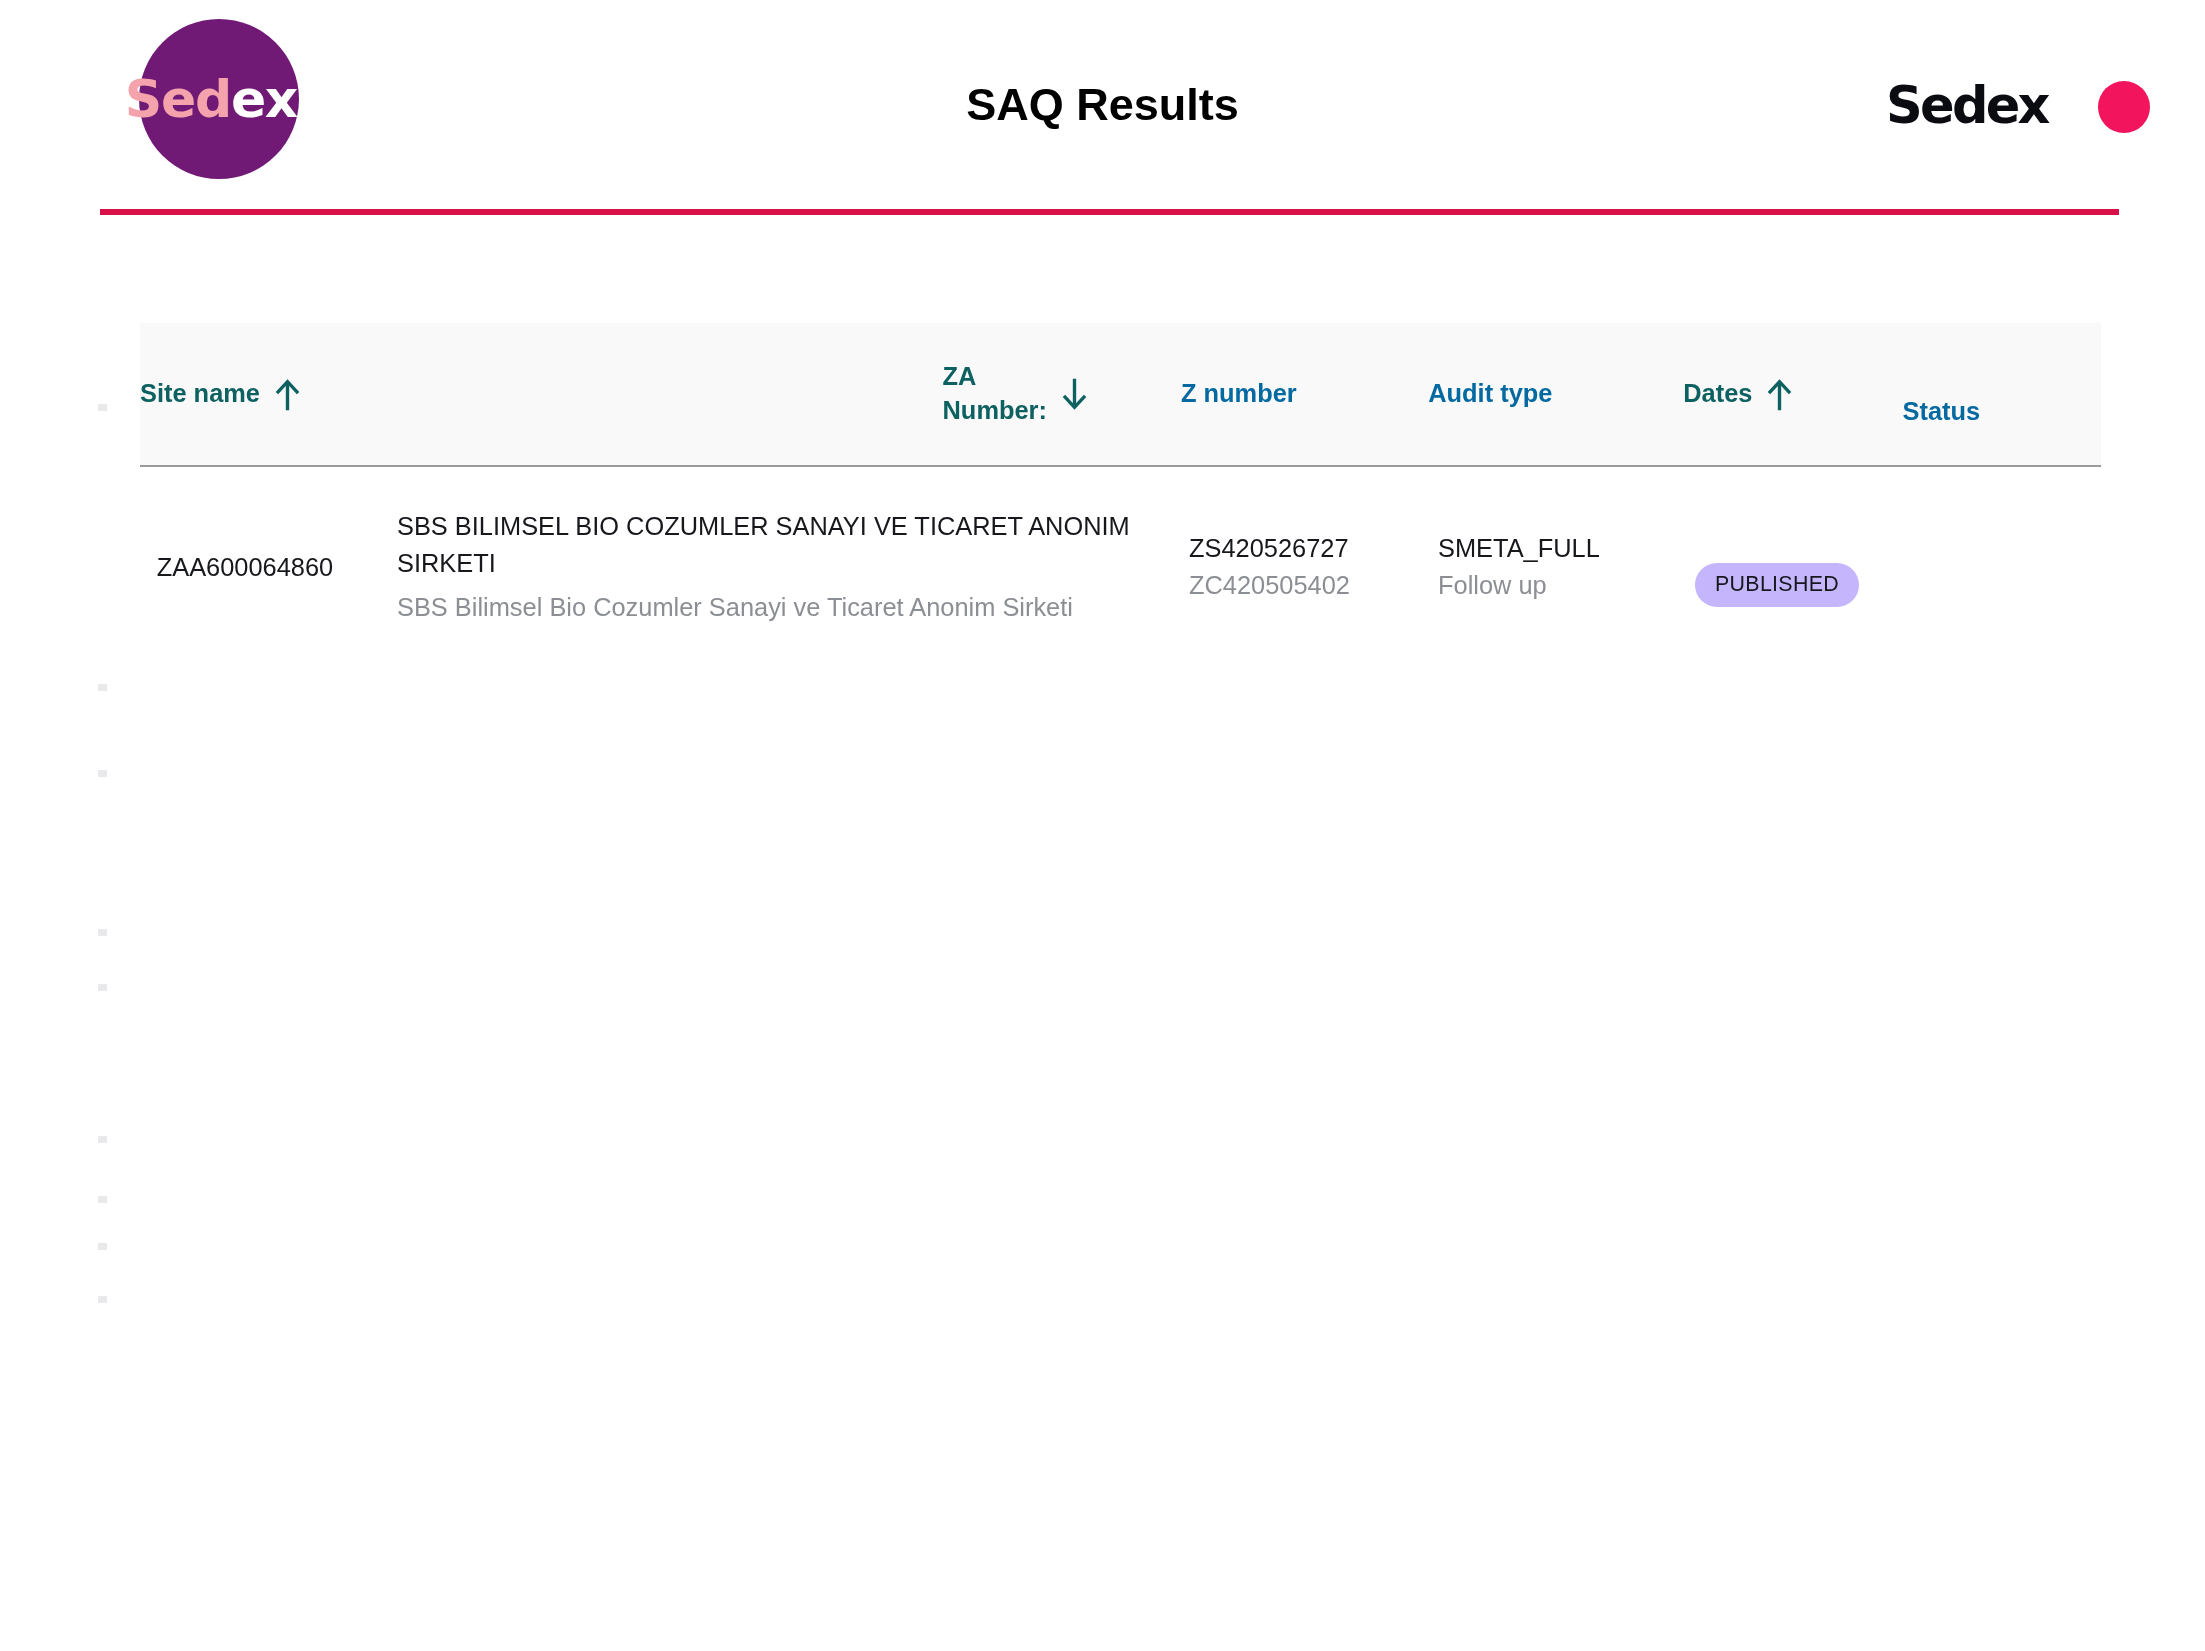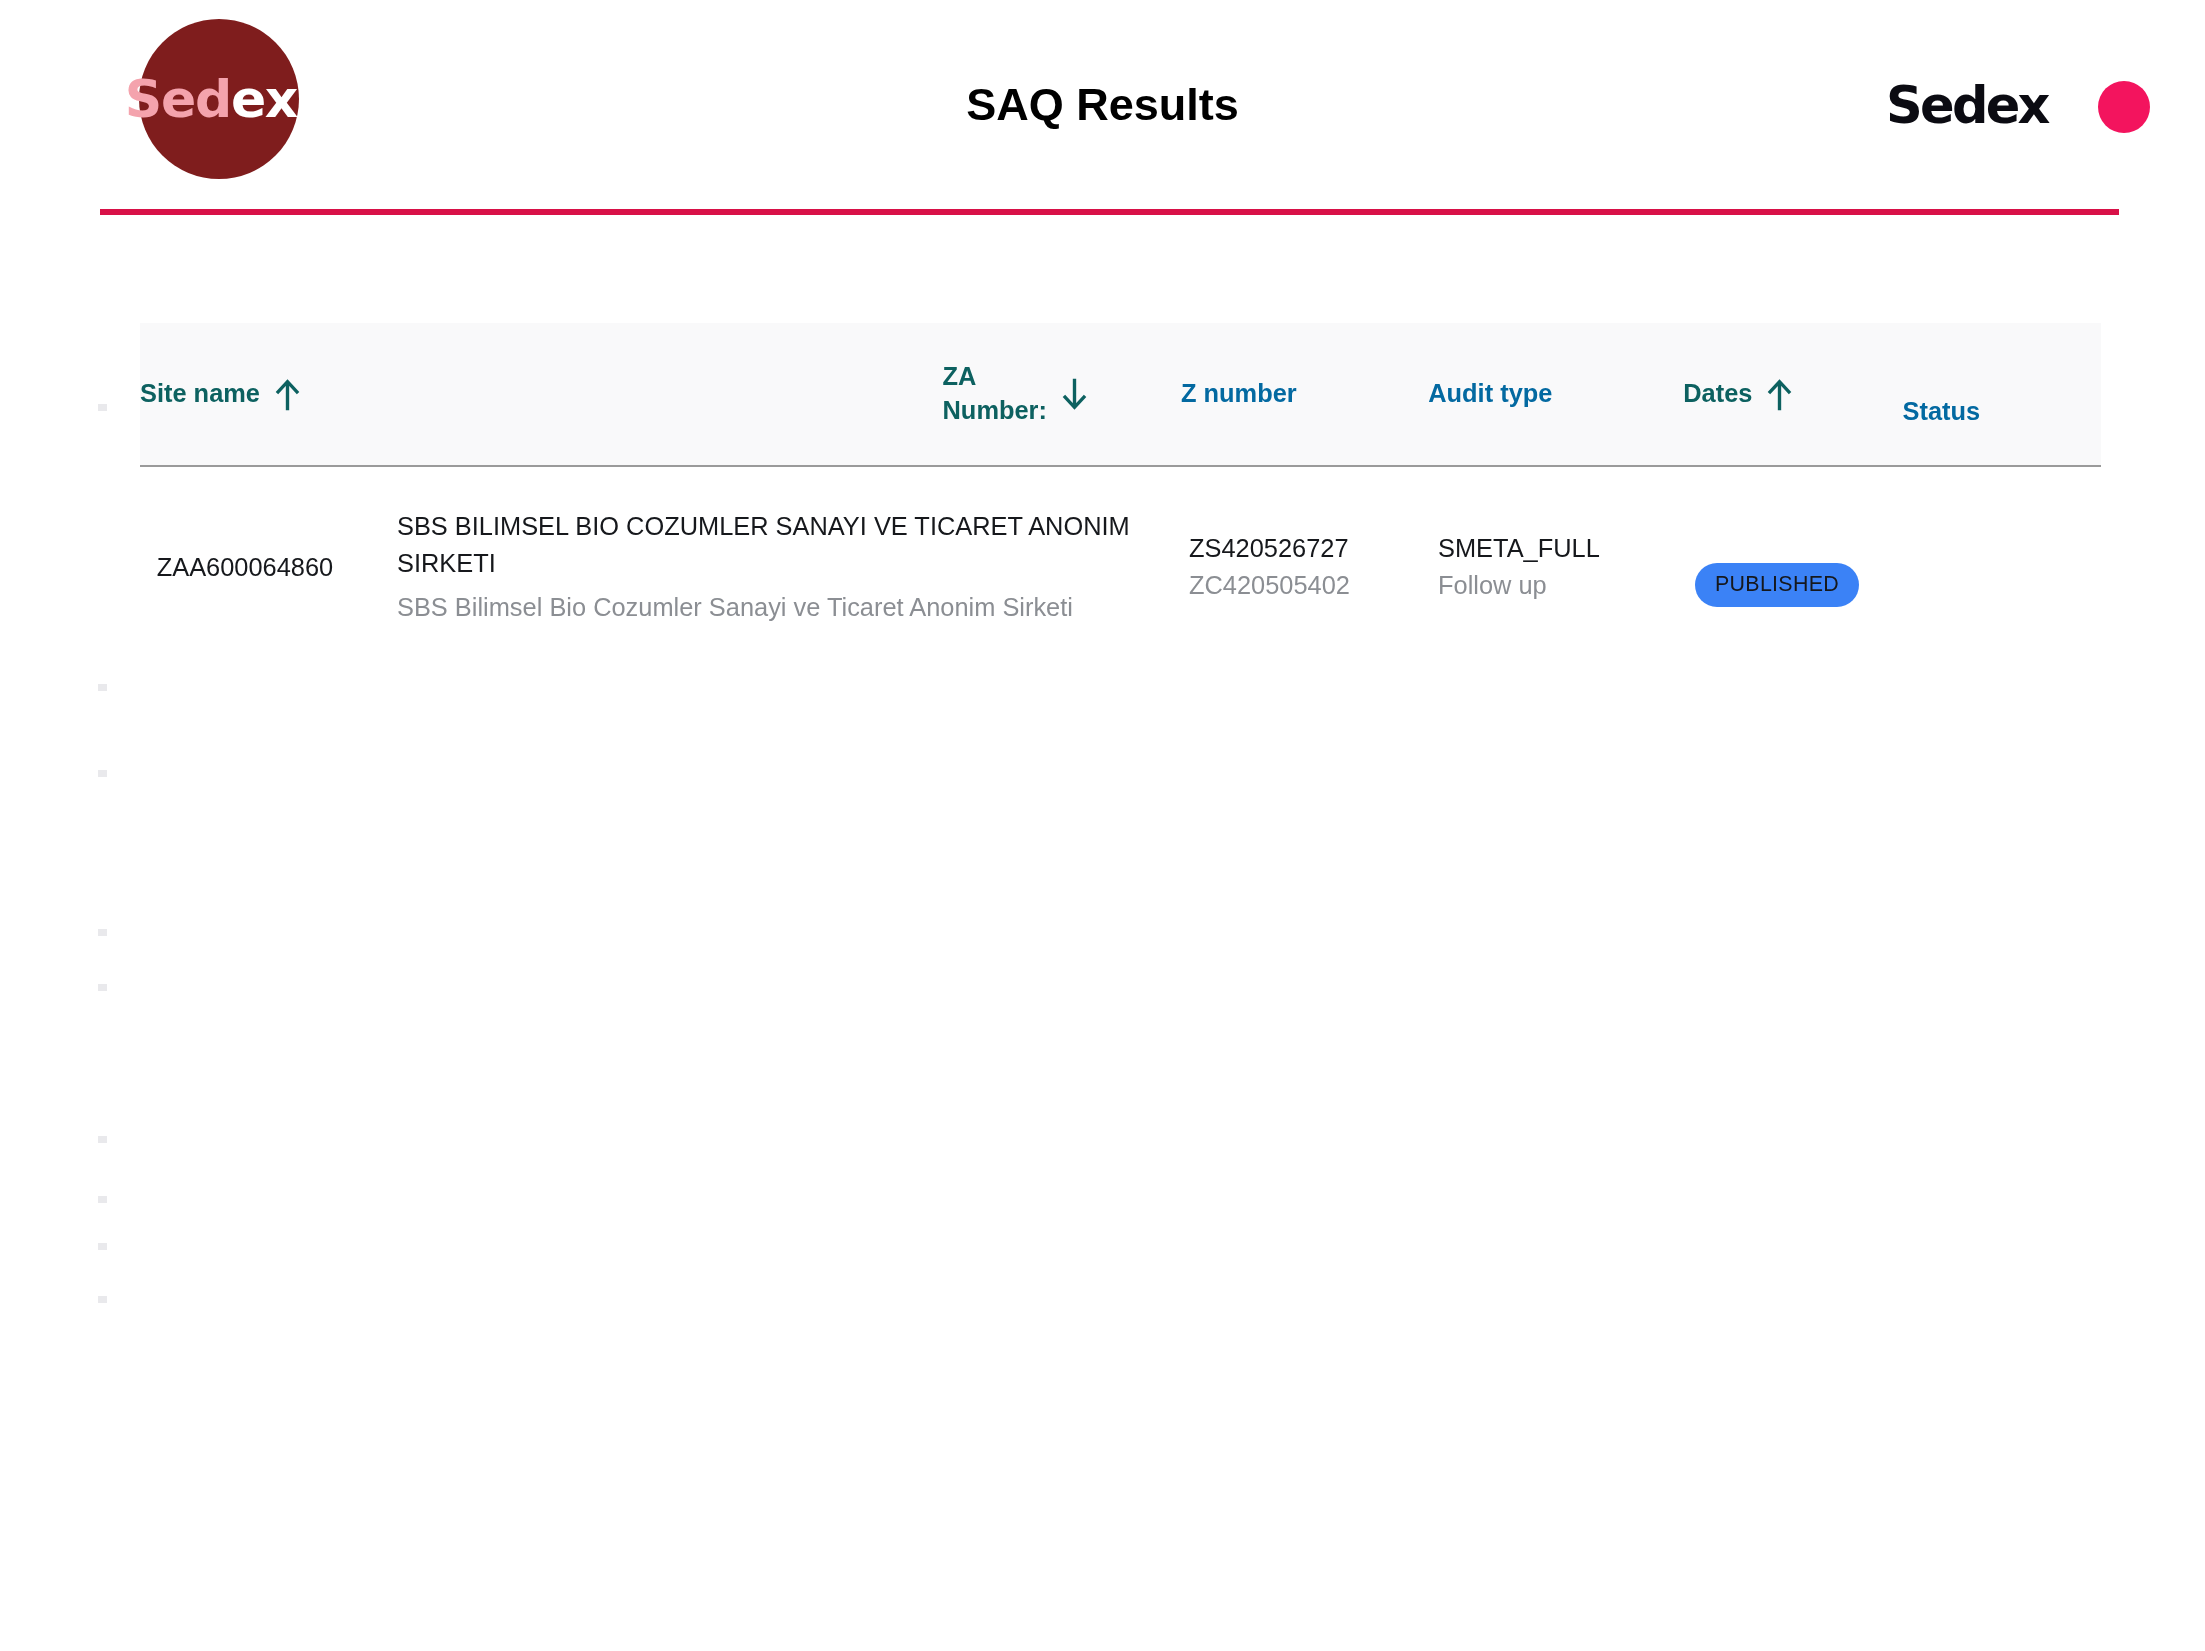--- a/index.html
+++ b/index.html
@@ -24,21 +24,21 @@
     height: 200px;
   }
 
   .brand-logo-left {
     position: absolute;
     left: 139px;
     top: 18.7px;
     width: 160px;
     height: 160px;
     border-radius: 50%;
-    background: #7f1d1d;
+    background: #701a75;
     display: flex;
     align-items: center;
     justify-content: center;
   }
   .brand-logo-left .wordmark {
     font-family: "DejaVu Sans", sans-serif;
     font-weight: bold;
     font-size: 52px;
     letter-spacing: -1.3px;
     line-height: 1;
@@ -174,21 +174,21 @@
   .site-primary {
     color: #16181c;
     padding-right: 40px;
   }
   .site-secondary {
     margin-top: 8px;
   }
 
   .status-badge {
     display: inline-block;
-    background: #3b82f6;
+    background: #c4b5fd;
     color: #16181c;
     border-radius: 24px;
     padding: 11.4px 20px;
     font-size: 21.4px;
     line-height: 1;
     letter-spacing: 0.3px;
     white-space: nowrap;
   }
 
   

